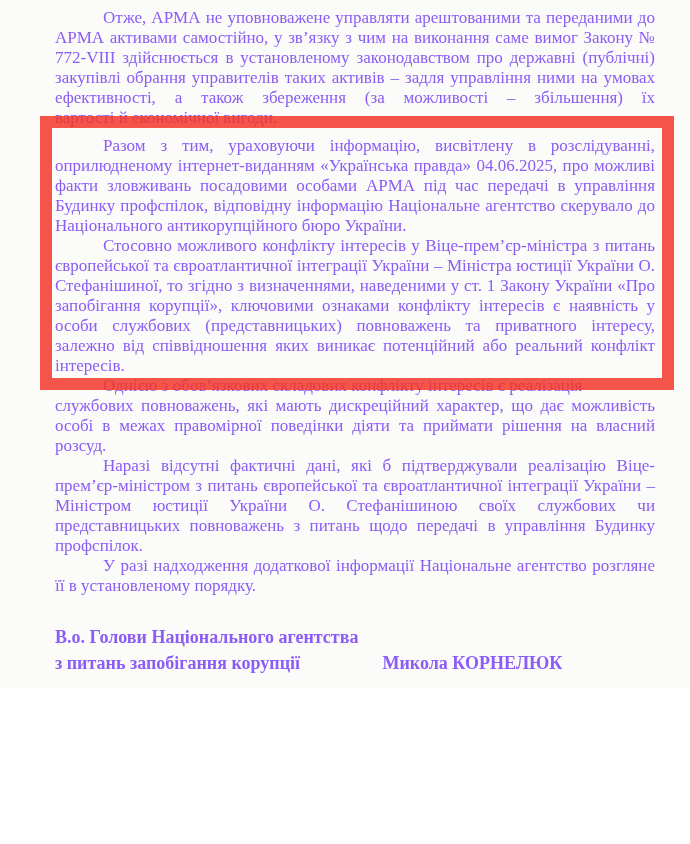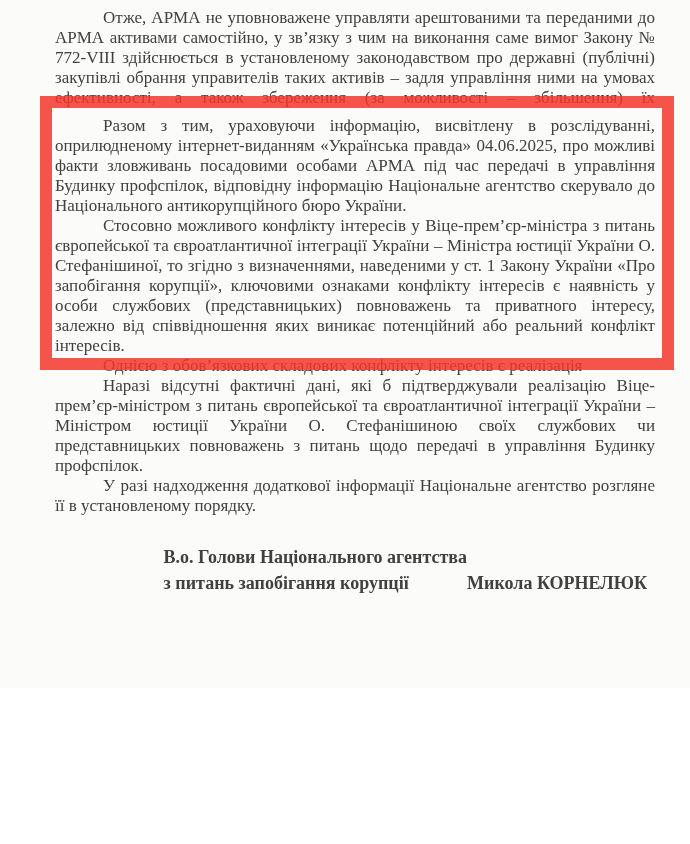--- a/index.html
+++ b/index.html
@@ -6,21 +6,21 @@
   .page {
     position: relative;
     width: 690px;
     height: 688px;
     box-sizing: border-box;
     background: #fbfbfa;
     padding: 8px 35px 0 55px;
     font-family: "Liberation Serif", serif;
     font-size: 17px;
     line-height: 20px;
-    color: #404040;
+    color: #8b5cf6;
     overflow: hidden;
   }
   .para { margin: 0; text-align: justify; }
   .indent { text-indent: 48px; }
   .force-last { text-align-last: justify; }
   .obscured-line {
     white-space: nowrap;
     overflow: hidden;
     height: 20px;
   }
@@ -28,45 +28,48 @@
     position: relative;
     z-index: 2;
     border: 12px solid rgba(242, 54, 42, 0.85);
     margin: -12px -19px -14px -15px;
     padding: 8px 7px 2px 3px;
     background: transparent;
   }
   .salutation { margin: 40px 0 0 0; }
   .sig-row {
     display: flex;
-    justify-content: flex-end;
+    justify-content: flex-start;
     align-items: flex-end;
     margin-top: 28px;
     font-weight: 700;
     font-size: 18px;
     line-height: 26px;
+    gap: 24px;
   }
   .sig-name { margin-right: 8px; white-space: nowrap; }
   .sig-left div { white-space: nowrap; }
 </style>
 </head>
 <body>
 
 <div class="page">
 
   <p class="para indent force-last">Отже, АРМА не уповноважене управляти арештованими та переданими до АРМА активами самостійно, у зв’язку з чим на виконання саме вимог Закону № 772-VIII здійснюється в установленому законодавством про державні (публічні) закупівлі обрання управителів таких активів – задля управління ними на умовах ефективності, а також збереження (за можливості – збільшення) їх</p>
 
+  <div class="obscured-line">вартості й економічної вигоди.</div>
 
   <div class="redbox">
     <p class="para indent">Разом з тим, ураховуючи інформацію, висвітлену в розслідуванні, оприлюдненому інтернет-виданням «Українська правда» 04.06.2025, про можливі факти зловживань посадовими особами АРМА під час передачі в управління Будинку профспілок, відповідну інформацію Національне агентство скерувало до Національного антикорупційного бюро України.</p>
     <p class="para indent">Стосовно можливого конфлікту інтересів у Віце-прем’єр-міністра з питань європейської та євроатлантичної інтеграції України – Міністра юстиції України О. Стефанішиної, то згідно з визначеннями, наведеними у ст. 1 Закону України «Про запобігання корупції», ключовими ознаками конфлікту інтересів є наявність у особи службових (представницьких) повноважень та приватного інтересу, залежно від співвідношення яких виникає потенційний або реальний конфлікт інтересів.</p>
   </div>
 
   <div class="obscured-line indent">Однією з обов’язкових складових конфлікту інтересів є реалізація</div>
 
+  <p class="para">службових повноважень, які мають дискреційний характер, що дає можливість особі в межах правомірної поведінки діяти та приймати рішення на власний розсуд.</p>
 
 
   <p class="para indent">Наразі відсутні фактичні дані, які б підтверджували реалізацію Віце-прем’єр-міністром з питань європейської та євроатлантичної інтеграції України – Міністром юстиції України О. Стефанішиною своїх службових чи представницьких повноважень з питань щодо передачі в управління Будинку профспілок.</p>
 
   <p class="para indent">У разі надходження додаткової інформації Національне агентство розгляне її в установленому порядку.</p>
 
 
   <div class="sig-row">
     <div class="sig-left">
       <div>В.о. Голови Національного агентства</div>

